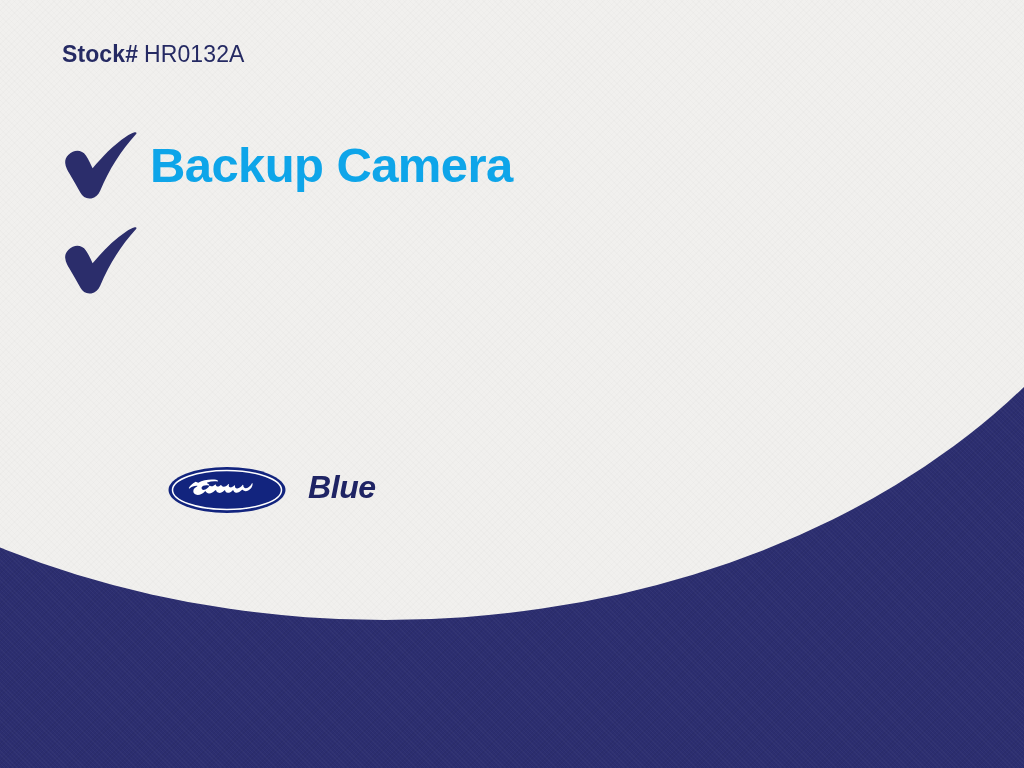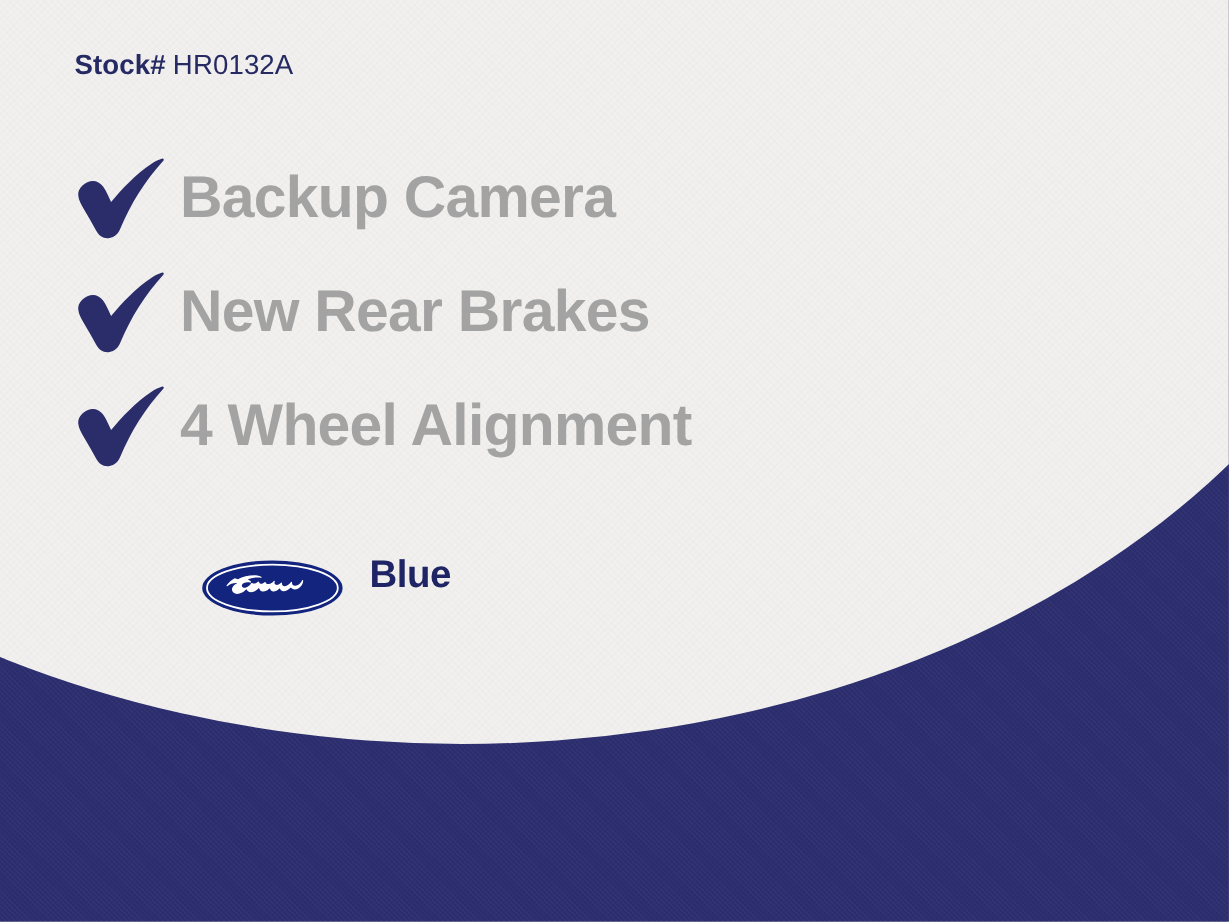--- a/index.html
+++ b/index.html
@@ -71,33 +71,34 @@
     height:80px;
     flex:0 0 95px;
     display:flex;
     align-items:center;
     justify-content:flex-start;
   }
   .check-wrap svg { display:block; }
   .feature-label {
     font-size:49px;
     font-weight:700;
-    color:#a3a3a3;
+    color:#0ea5e9;
     letter-spacing:-.6px;
     white-space:nowrap;
     line-height:1;
     margin-left:-3px;
   }
 
   
   #ford-lockup {
     position:absolute;
     left:168px; top:460px;
     display:flex;
-    align-items:flex-start;
+    align-items:center;
+    font-style:italic;
   }
   #ford-oval {
     flex:0 0 auto;
     width:118px; height:48px;
     margin-top:6px;
   }
   #ba-text {
     margin-left:22px;
     padding-top:2px;
   }
@@ -145,31 +146,22 @@
       </span>
       <span class="feature-label">Backup Camera</span>
     </div>
 
     <div class="feature-row">
       <span class="check-wrap">
         <svg width="82" height="72" viewBox="0 0 82 72" xmlns="http://www.w3.org/2000/svg">
           <path fill="#2B2D6B" d="M10.5 24.8c5.6-5.6 13.2-5.3 17.4.6 2.7 3.8 4.6 8.4 6.7 12.9C44.1 27 54.6 15.6 68.6 6.2c2.4-1.6 5.2-3 8.1-3.9 1.4-.5 2.4.6 1.4 1.7C62.8 20.8 51.1 39.5 42.3 60.5c-1.9 4.5-4.8 7.2-9 7.9-4.9.8-8.6-1.5-11-5.8-3.5-6.2-6.9-12.5-10.6-18.6-2.1-3.5-4.1-6.9-4.5-11-.3-3.1.9-5.9 3.3-8.2z"></path>
         </svg>
       </span>
-      <span class="feature-label">New Rear Brakes</span>
     </div>
 
-    <div class="feature-row">
-      <span class="check-wrap">
-        <svg width="82" height="72" viewBox="0 0 82 72" xmlns="http://www.w3.org/2000/svg">
-          <path fill="#2B2D6B" d="M10.5 24.8c5.6-5.6 13.2-5.3 17.4.6 2.7 3.8 4.6 8.4 6.7 12.9C44.1 27 54.6 15.6 68.6 6.2c2.4-1.6 5.2-3 8.1-3.9 1.4-.5 2.4.6 1.4 1.7C62.8 20.8 51.1 39.5 42.3 60.5c-1.9 4.5-4.8 7.2-9 7.9-4.9.8-8.6-1.5-11-5.8-3.5-6.2-6.9-12.5-10.6-18.6-2.1-3.5-4.1-6.9-4.5-11-.3-3.1.9-5.9 3.3-8.2z"></path>
-        </svg>
-      </span>
-      <span class="feature-label">4 Wheel Alignment</span>
-    </div>
 
   </div>
 
   <div id="ford-lockup">
 
     <svg id="ford-oval" viewBox="0 0 236 96" xmlns="http://www.w3.org/2000/svg">
       <ellipse cx="118" cy="48" rx="117" ry="46" fill="#12247E"></ellipse>
       <ellipse cx="118" cy="48" rx="109" ry="39" fill="none" stroke="#FFFFFF" stroke-width="3"></ellipse>
       <g fill="#FFFFFF">
         <path d="M60.5 33.5c9-5.2 22-7.4 32.4-6.3 2.3.3 4.6 1 6.6 2 1 .5.7 2-.5 1.8-6.6-1.1-13.9-.3-20.3 2.1-1.4.5-1.3 1.1-.5 1.4 1.4.5 3 1.4 3.9 2.6.7 1 .2 2.2-1 1.9-3.4-.8-7.3-.7-10.4.5-3.4 1.3-4.3 4.3-3 6.5.9 1.5 3 2.1 5.3 1.6 4-.9 7.5-3.8 9.6-7.4.5-.9 1.6-.8 2.3-.3 1.1.8 2.6.9 4.3.4 1.9-.5 3.3-1.5 4.7-2.7.8-.7 1.7-.3 1.8.5.2 1.3 1.2 2.4 2.7 2.7 2.4.4 4.9-.7 6.6-2.4.6-.6 1.5-.5 1.8.3.9 2.2 2.7 3 4.9 2.8 3.5-.3 6.5-2.5 8.6-5.2.8-1 2-.4 1.6.8-.9 2.9-.3 5.1 2.2 5.6 2.9.6 6-1.3 8.3-3.6.8-.8 1.9-.3 1.7.8-.6 3.2 1.4 5.2 4.4 5 4.3-.3 8-3.4 10.5-6.9.6-.8 1.8-.5 1.7.6-.3 3.6 1.9 5.9 5.3 5.7 5.1-.3 9.5-4.7 11.6-9.2.4-.9 1.7-.7 1.7.4 0 5.5-3.6 11.1-8.9 13.6-4 1.9-8.3 1.6-10.9-1.1-.6-.6-1.4-.5-1.9.1-3.3 3.6-7.6 5.7-11.5 5.3-2.6-.3-4.3-1.7-5-3.9-.3-.9-1.4-1.1-2-.4-2.8 3-6.3 4.8-9.6 4.6-2.7-.2-4.5-1.7-5.1-4.1-.2-.9-1.3-1.2-1.9-.5-3 3.2-7.1 5-10.7 4.6-2.9-.3-4.8-2-5.4-4.6-.2-.9-1.3-1.1-1.9-.4-3.4 3.8-8.2 6.3-12.5 6.2-3-.1-5.3-1.4-6.3-3.7-.4-.9-1.5-1-2.1-.3-3.8 4.2-9.3 6.9-14.3 6.9-5.2 0-8.7-2.8-8.7-7.1 0-4 2.8-7.5 7.4-9.6 1.1-.5 1-1.6-.2-1.6-5.4-.1-10.7 1.9-14.5 5.3-.9.8-2.1-.2-1.5-1.2 2.8-4.6 7.6-8.7 13.5-12z"></path>

